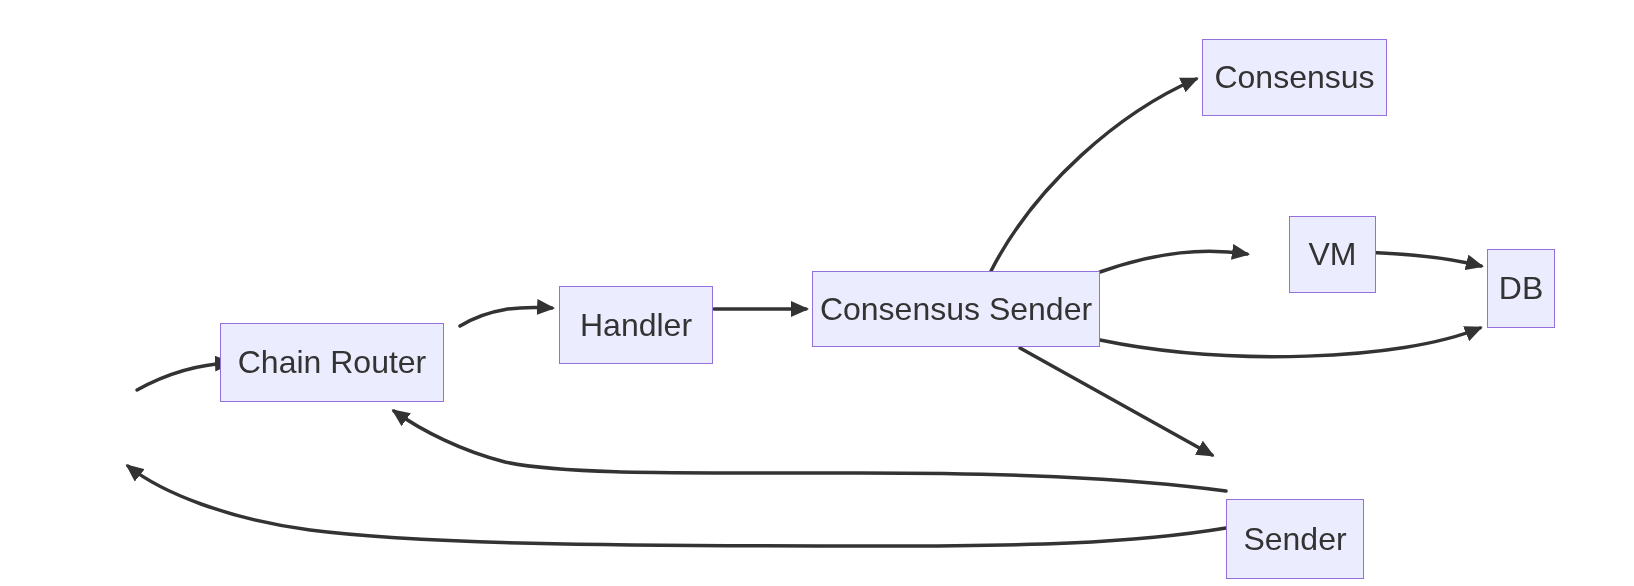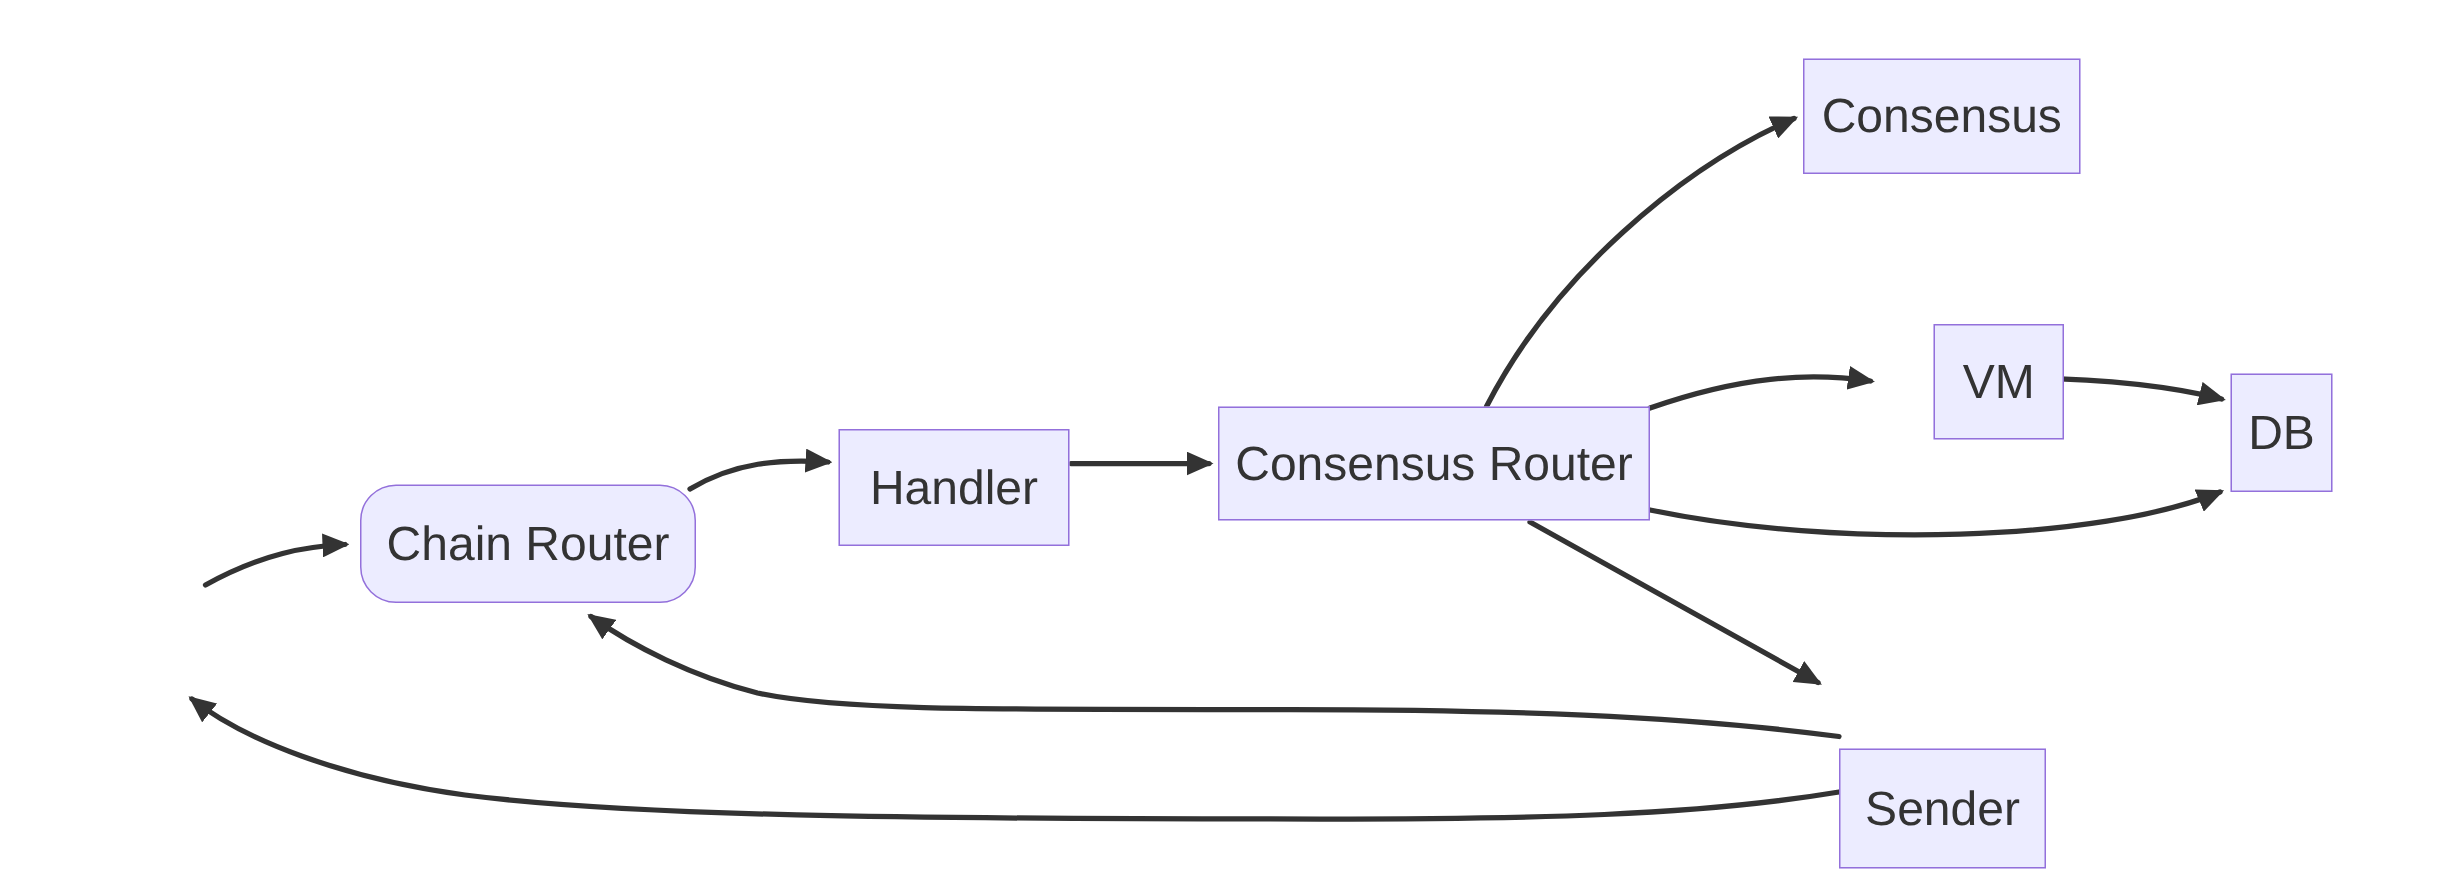--- a/index.html
+++ b/index.html
@@ -69,30 +69,30 @@
     <path class="edge" d="M 1100,340 C 1225,366 1400,361 1480,328" marker-end="url(#arrowhead)"></path>
 
     <path class="edge" d="M 1020,348 L 1212,455" marker-end="url(#arrowhead)"></path>
 
     <path class="edge" d="M 1226,491 C 1120,477 1000,473 860,473 C 660,473 560,474 505,462 C 462,451 422,431 394,411" marker-end="url(#arrowhead)"></path>
 
     <path class="edge" d="M 1226,528 C 1130,544 1020,546 880,546 C 600,546 420,544 310,530 C 228,519 162,493 128,466" marker-end="url(#arrowhead)"></path>
   </svg>
 
 
-  <div class="node" style="left:240px; top:323px; width:224px; height:79px;border-radius:24px;">
+  <div class="node" style="left:220px; top:323px; width:224px; height:79px;">
     <span>Chain Router</span>
   </div>
 
   <div class="node" style="left:559px; top:270px; width:154px; height:78px;margin-top:16px;">
     <span>Handler</span>
   </div>
 
   <div class="node" style="left:812px; top:271px; width:288px; height:76px;">
-    <span>Consensus Router</span>
+    <span>Consensus Sender</span>
   </div>
 
   <div class="node" style="left:1202px; top:39px; width:185px; height:77px;">
     <span>Consensus</span>
   </div>
 
   <div class="node" style="left:1253px; top:216px; width:87px; height:77px;margin-left:36px;">
     <span>VM</span>
   </div>
 

